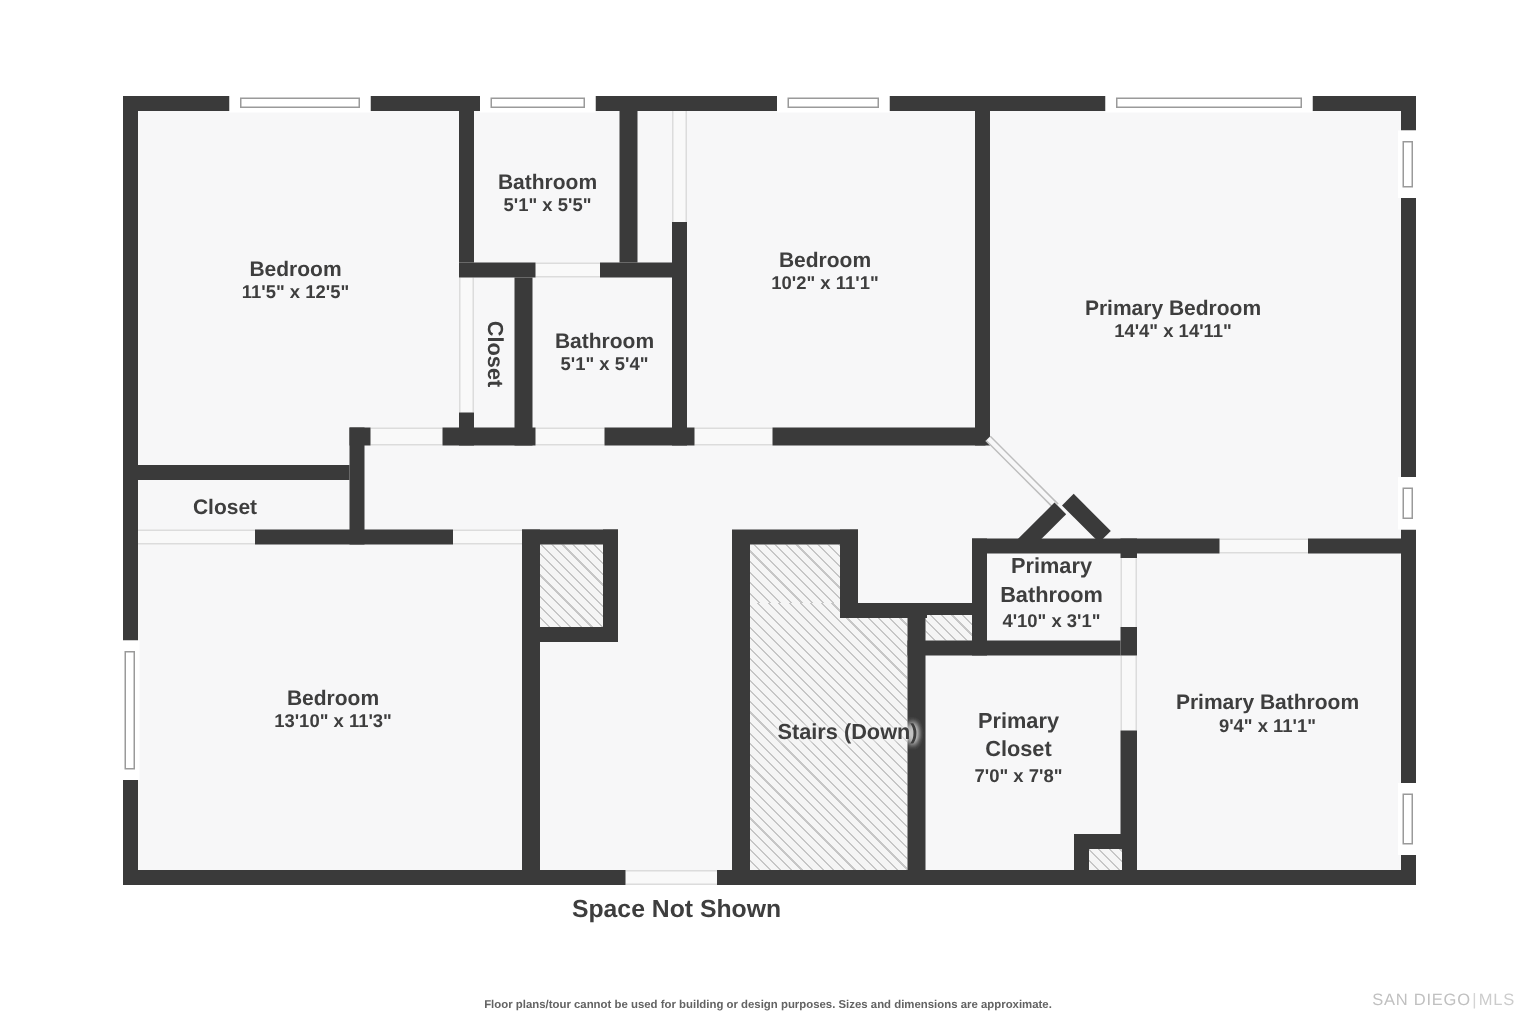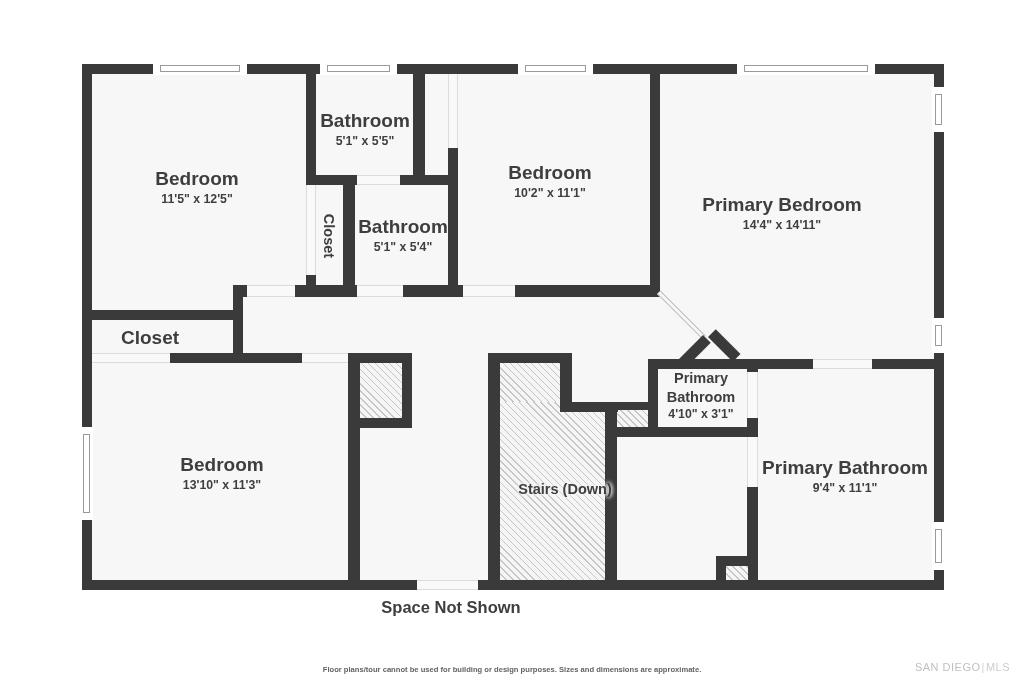--- a/index.html
+++ b/index.html
@@ -9,21 +9,21 @@
   .wall{position:absolute;background:#3a3a3a;}
   .hatch{position:absolute;background:
      repeating-linear-gradient(45deg,#f5f5f5 0px,#f5f5f5 4px,#c6c6c6 4px,#c6c6c6 5px);}
   .open-h{position:absolute;background:#f9f9f9;border-top:1px solid #dcdcdc;border-bottom:1px solid #dcdcdc;box-sizing:border-box;}
   .open-v{position:absolute;background:#f9f9f9;border-left:1px solid #dcdcdc;border-right:1px solid #dcdcdc;box-sizing:border-box;}
   .win{position:absolute;background:#ffffff;}
   .win .glass{position:absolute;border:1px solid #9a9a9a;}
   .win-h .glass{left:7px;right:7px;top:3px;bottom:3px;}
   .win-v .glass{top:7px;bottom:7px;left:3px;right:3px;}
   .room-label{position:absolute;transform:translate(-50%,-50%);text-align:center;color:#3e3e3e;line-height:1.3;}
-  .room-name{font-size:19px;font-weight:bold;}
+  .room-name{font-size:14px;font-weight:bold;}
   .room-dims{font-size:12.3px;font-weight:bold;}
   .rot90{transform:translate(-50%,-50%) rotate(90deg);}
   .small-name{font-size:14.5px;}
   .shadowed{text-shadow:0 0 4px #f5f5f5,0 0 4px #f5f5f5,0 0 4px #f5f5f5;}
   .swing{position:absolute;left:657px;top:294px;width:5px;height:64px;background:#f7f7f8;
          border-left:1px solid #bdbdbd;border-right:1px solid #bdbdbd;box-sizing:border-box;
          transform:rotate(-45deg);transform-origin:top left;}
   .chev{position:absolute;background:#3a3a3a;width:11px;}
   #chev1{left:703px;top:335px;height:35px;transform:rotate(45deg);transform-origin:top left;}
   #chev2{left:708px;top:337px;height:35px;transform:rotate(-45deg);transform-origin:top left;}
@@ -167,20 +167,24 @@
     <div class="room-name">Bedroom</div>
     <div class="room-dims">13'10" x 11'3"</div>
   </div>
   <div class="room-label shadowed" style="left:553px;top:489px;white-space:nowrap;margin-left:12px;">
     <div class="room-name small-name">Stairs (Down)</div>
   </div>
   <div class="room-label" style="left:701px;top:396px;width:100px;">
     <div class="room-name small-name">Primary Bathroom</div>
     <div class="room-dims">4'10" x 3'1"</div>
   </div>
+  <div class="room-label" style="left:679px;top:499px;width:90px;">
+    <div class="room-name small-name">Primary Closet</div>
+    <div class="room-dims">7'0" x 7'8"</div>
+  </div>
   <div class="room-label" style="left:845px;top:476px;white-space:nowrap;">
     <div class="room-name">Primary Bathroom</div>
     <div class="room-dims">9'4" x 11'1"</div>
   </div>
 
   <div id="space-label">Space Not Shown</div>
   <div id="floor-tag">Floor 2</div>
   <div id="disclaimer">Floor plans/tour cannot be used for building or design purposes. Sizes and dimensions are approximate.</div>
   <div id="brand"><span>SAN DIEGO</span><span class="sep">|</span><span class="mls">MLS</span></div>
 </div>

